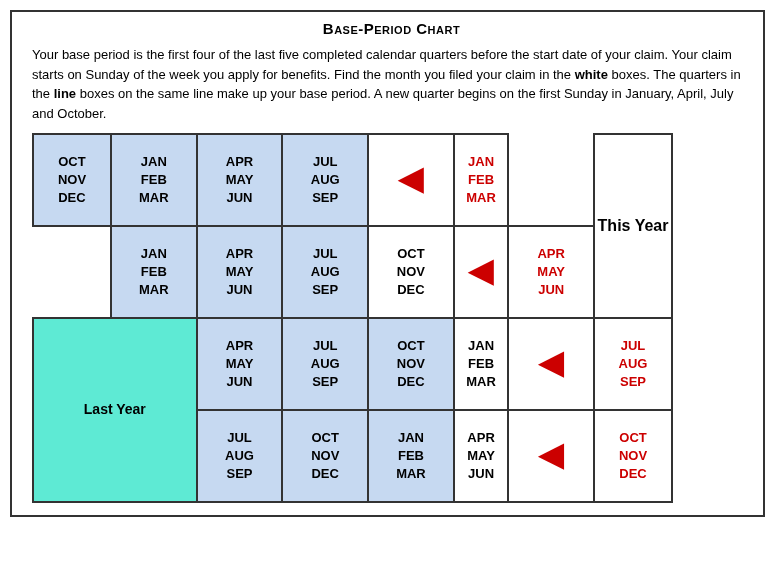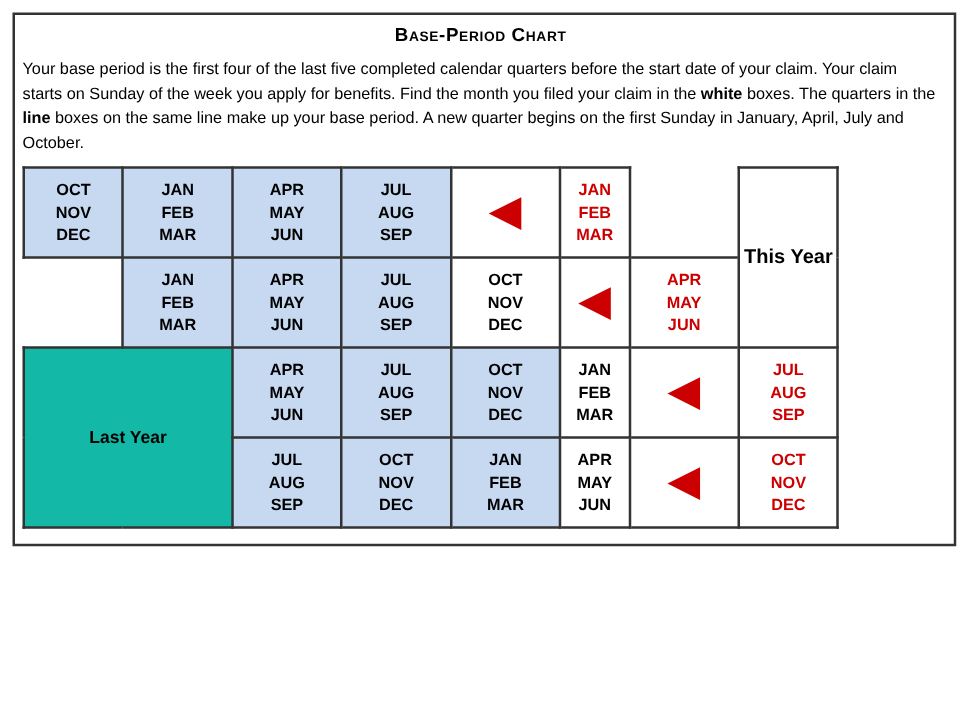--- a/index.html
+++ b/index.html
@@ -8,21 +8,21 @@
       font-size: 13px;
       background: #fff;
       display: flex;
       justify-content: center;
       align-items: flex-start;
       padding: 10px;
     }
     .container {
       width: 755px;
       border: 2px solid #333;
-      padding: 8px 12px 12px 6px;
+      padding: 8px 12px 12px 20px;
       background: #fff;
     }
     .chart-title {
       text-align: center;
       font-size: 15px;
       font-weight: bold;
       font-variant: small-caps;
       margin-bottom: 8px;
       letter-spacing: 0.5px;
     }
@@ -53,21 +53,21 @@
     }
 
     td {
       border: 2px solid #333;
       text-align: center;
       vertical-align: middle;
       padding: 6px 2px;
       font-size: 13px;
       font-weight: bold;
       line-height: 1.4;
-      height: 72px;
+      height: 92px;
     }
 
     td.white-cell {
       background: #fff;
       color: #000;
     }
 
     td.blue-cell {
       background: #c6d9f1;
       color: #000;
@@ -86,21 +86,21 @@
       color: #cc0000;
     }
 
     td.empty-cell {
       border: none;
       background: transparent;
     }
 
     td.last-year-cell {
       border: 2px solid #333;
-      background: #14b8a6;
+      background: #5eead4;
       font-size: 14px;
       font-weight: bold;
       text-align: center;
     }
 
     td.this-year-cell {
       border: 2px solid #333;
       background: #fff;
       font-size: 16px;
       font-weight: bold;

